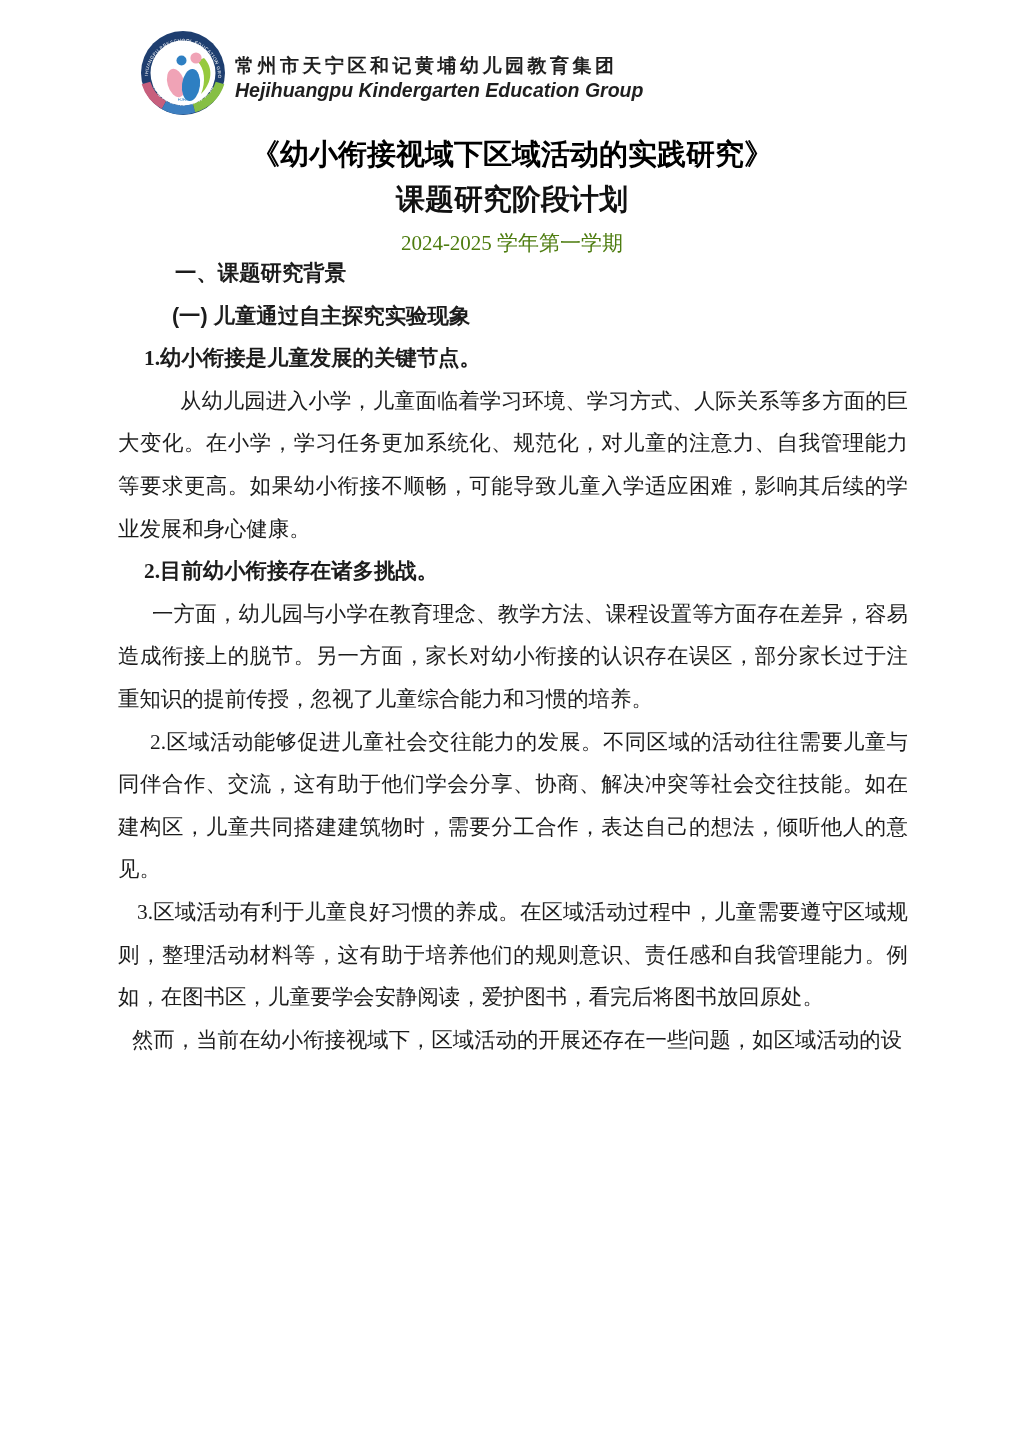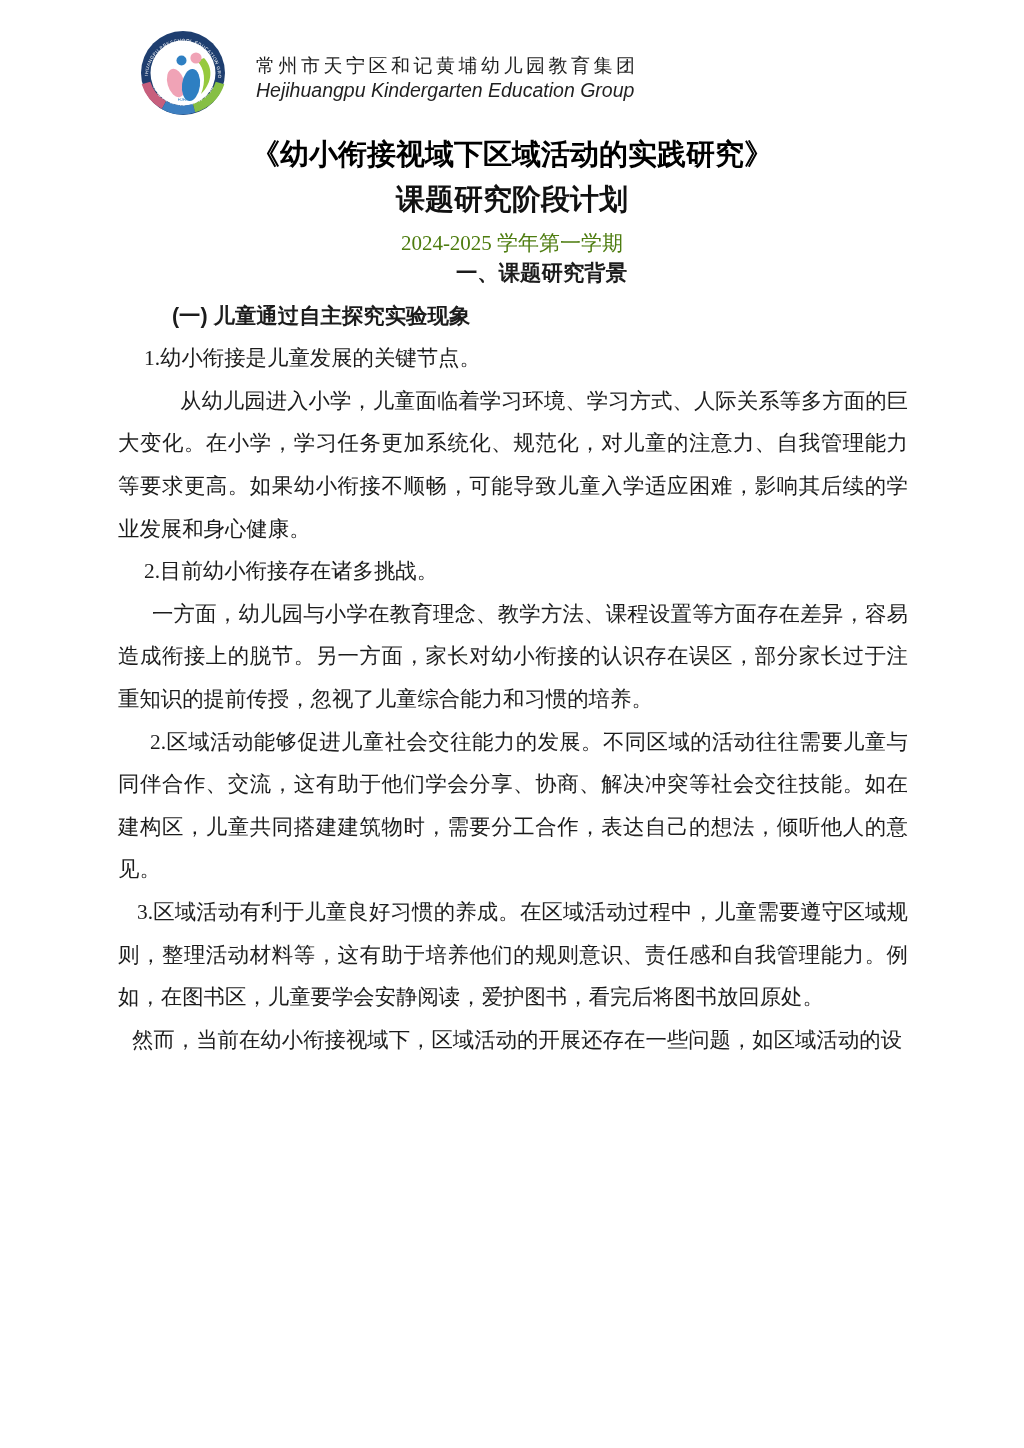--- a/index.html
+++ b/index.html
@@ -4,21 +4,21 @@
 <style>
   html,body{margin:0;padding:0;background:#e8e8e8;}
   .page{
     width:1024px;height:1448px;background:#ffffff;position:relative;
     margin:0 auto;overflow:hidden;
     font-family:"Liberation Serif","DejaVu Serif",serif;color:#1c1c1c;
   }
   
   .letterhead{position:absolute;top:30px;left:140px;display:flex;align-items:flex-start;}
   .logo{width:86px;height:86px;flex:0 0 auto;}
-  .org-names{padding-top:23px;margin-left:30px;}
+  .org-names{padding-top:23px;margin-left:9px;font-weight:bold;}
   .org-zh{
     font-family:"Liberation Serif","DejaVu Serif",serif;
     font-size:19px;line-height:25px;letter-spacing:3.5px;color:#1f1f1f;
   }
   .org-en{
     font-family:"Liberation Sans","DejaVu Sans",sans-serif;
     font-style:italic;font-size:19.5px;line-height:25px;color:#1f1f1f;
   }
   
   .doc-title{
@@ -39,24 +39,24 @@
   
   .body-text{
     position:absolute;left:118px;top:252px;width:790px;
     font-size:21.4px;line-height:42.6px;text-align:justify;
   }
   .body-text p{margin:0;padding:0;}
   .p-h1,.p-h2a,.p-h2b{
     font-family:"Liberation Sans","DejaVu Sans",sans-serif;
     font-weight:700;text-align:left;
   }
-  .p-h1{text-indent:57px;text-align:center;}
+  .p-h1{text-indent:57px;}
   .p-h2a{text-indent:54px;}
   .p-h2b{text-indent:47px;}
-  .p-pt{text-indent:26px;text-align:left;}
+  .p-pt{text-indent:26px;text-align:left;font-weight:bold;}
   .p-bodyA{text-indent:43px;}
   .p-bodyB{text-indent:62px;}
   .p-bodyC{text-indent:34px;}
   .p-ptbody1{text-indent:26px;}
   .p-ptbody2{text-indent:32px;}
   .p-ptbody3{text-indent:19px;}
   .p-tail{text-indent:14px;text-align:left;}
 </style>
 </head>
 <body>

